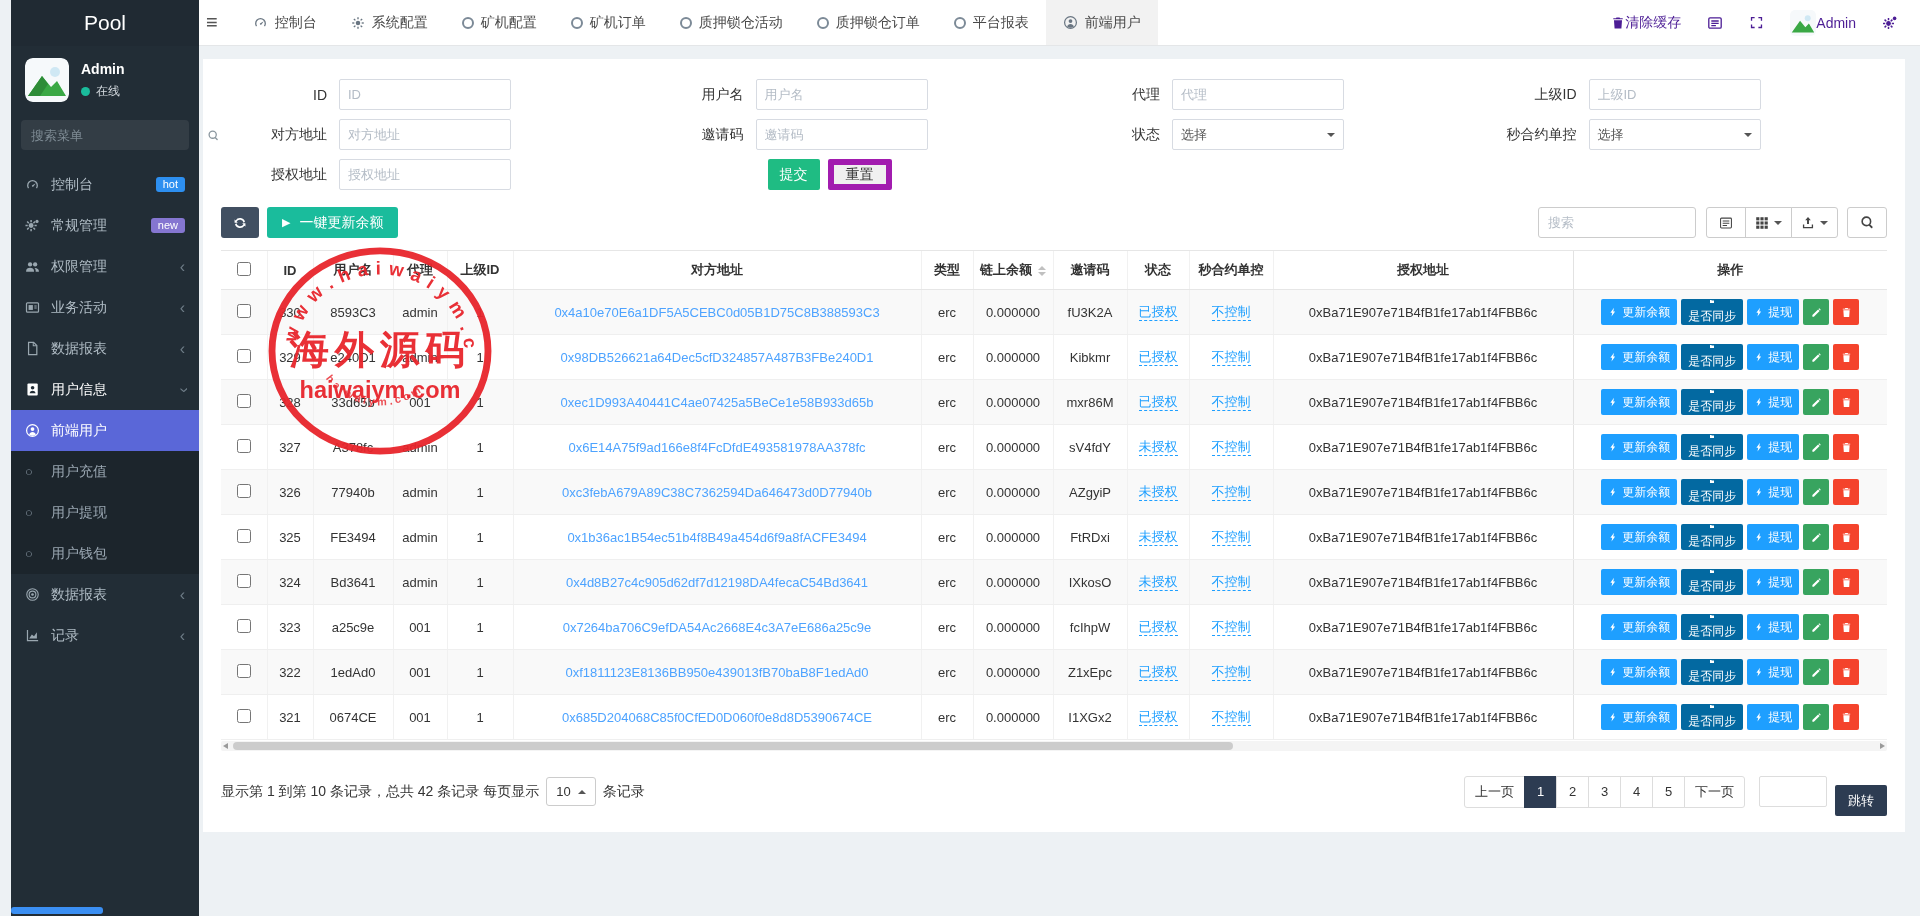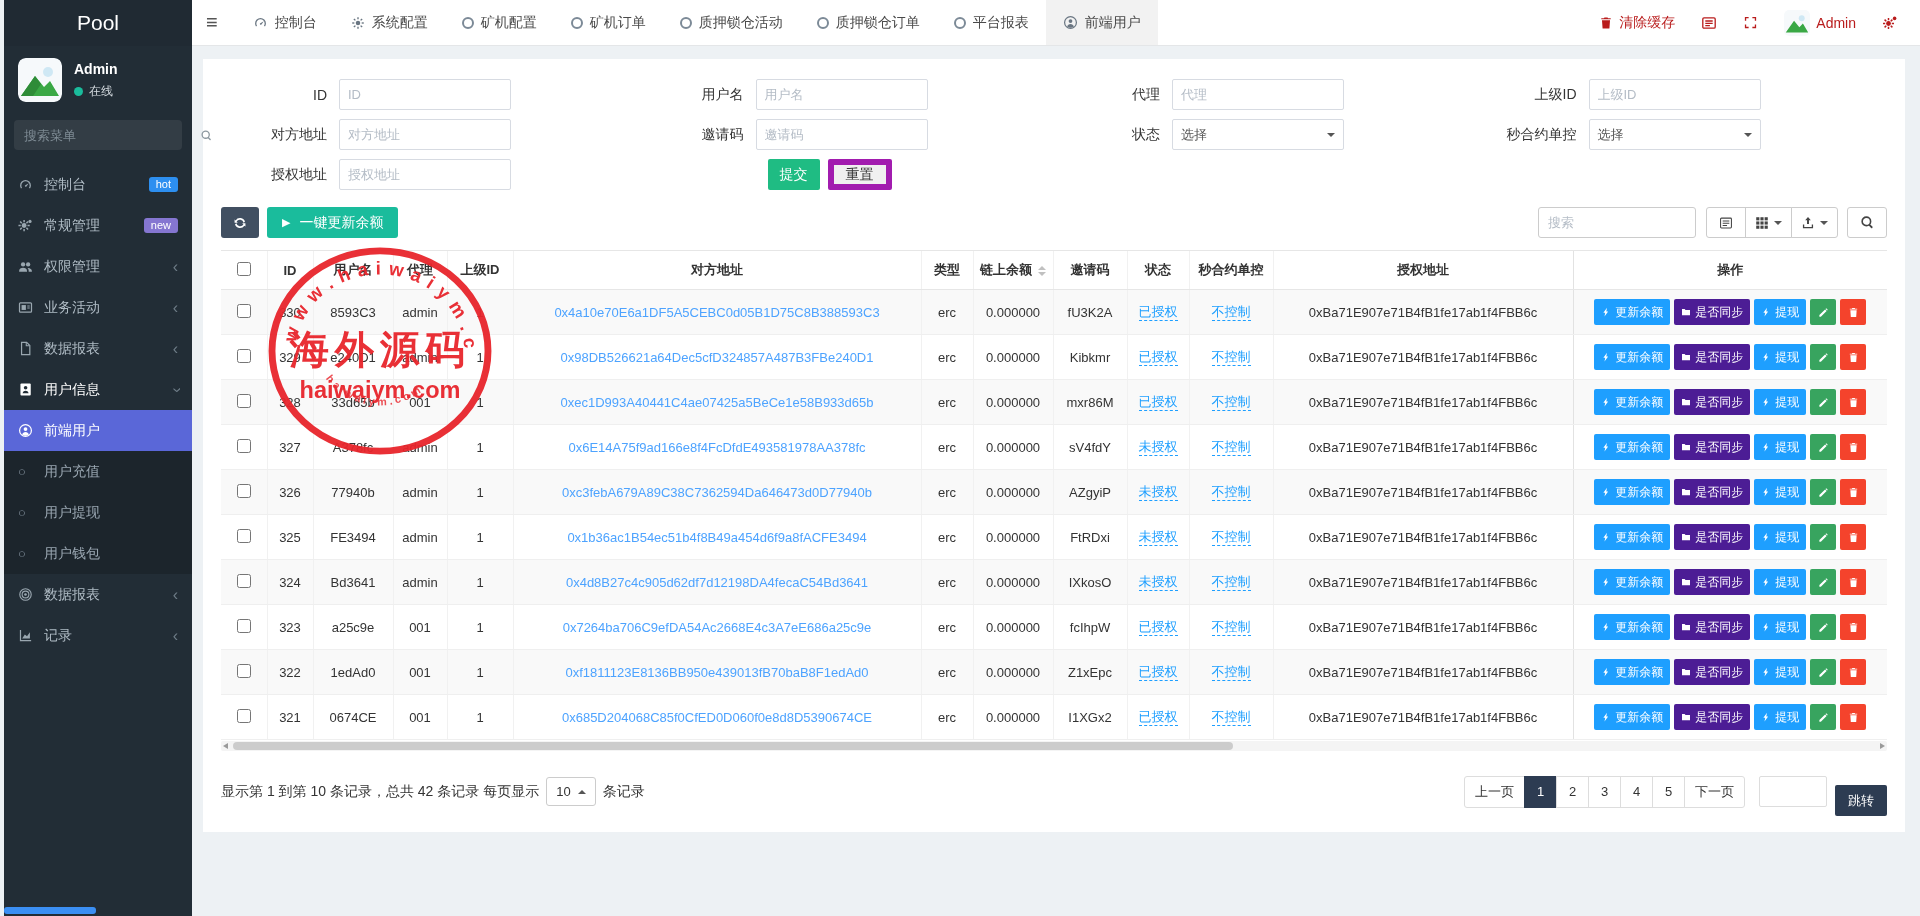--- a/index.html
+++ b/index.html
@@ -1,21 +1,21 @@
 <!DOCTYPE html>
 <html><head>
 <meta charset="utf-8">
 <style>
   * { margin:0; padding:0; box-sizing:border-box; }
   html,body { width:1920px; height:916px; overflow:hidden;
     font-family:"Liberation Sans","DejaVu Sans",sans-serif; background:#edf1f4; color:#333; }
   svg { display:block; }
 
   
-  .sidebar { position:absolute; left:4px; top:0; width:188px; height:916px; background:#222d36; z-index:20; }
+  .sidebar { position:absolute; left:11px; top:0; width:188px; height:916px; background:#222d36; z-index:20; }
   .brand { height:46px; line-height:46px; text-align:center; color:#fff; font-size:21px; background:#202a33; }
   .user-panel { display:flex; align-items:center; gap:12px; padding:12px 14px 10px; }
   .avatar { width:44px; height:44px; border-radius:8px; overflow:hidden; flex:0 0 auto; }
   .user-name { color:#fff; font-size:14px; font-weight:bold; margin-bottom:6px; }
   .user-status { font-size:12px; color:#d7dde2; display:flex; align-items:center; gap:6px; }
   .dot { width:9px; height:9px; border-radius:50%; background:#1abc9c; }
   .menu-search { margin:8px 10px 14px; background:rgba(255,255,255,.08); border-radius:4px;
     display:flex; align-items:center; padding:0 10px; height:30px; }
   .menu-search input { flex:1; background:transparent; border:none; outline:none; color:#86efac; font-size:13px; }
   .menu-search input::placeholder { color:#7e8b94; }
@@ -40,21 +40,21 @@
   
   .navbar { position:absolute; left:188px; top:0; right:0; height:46px; background:#fff;
     border-bottom:1px solid #e4e6e8; display:flex; align-items:center; z-index:10; }
   .hamburger { padding:0 18px; font-size:20px; color:#555; cursor:pointer; }
   .nav-tabs { display:flex; height:100%; }
   .nav-tab { display:flex; align-items:center; gap:7px; padding:0 17px; font-size:14px; color:#4a4a4a; cursor:pointer; }
   .nav-tab .tico { color:#6a7682; }
   .nav-tab.active { background:#f2f2f2; }
   .ring { width:12px; height:12px; border:2px solid #7c8a97; border-radius:50%; display:inline-block; }
   .nav-right { margin-left:auto; display:flex; align-items:center; gap:26px; padding-right:22px; color:#555; font-size:14px; }
-  .nav-item { display:flex; align-items:center; gap:6px; cursor:pointer; color:#b91c1c; }
+  .nav-item { display:flex; align-items:center; cursor:pointer; color:#4c1d95; }
   .nav-avatar { width:26px; height:26px; border-radius:5px; overflow:hidden; }
 
   
   .content { position:absolute; left:188px; top:47px; right:0; bottom:0; padding:12px 15px; }
   .panel { background:#fff; padding:20px 18px 16px; position:relative; }
 
   
   .filter { display:grid; grid-template-columns:repeat(4,1fr); row-gap:9px; }
   .f-item { display:flex; align-items:center; height:31px; }
   .f-label { width:118px; text-align:right; padding-right:12px; font-size:14px; color:#333; flex:0 0 auto; }
@@ -101,21 +101,21 @@
   a.addr { color:#4da3ff; text-decoration:none; cursor:pointer; }
   a.dashed { color:#1E9FFF; text-decoration:none; border-bottom:1px dashed #1E9FFF; padding-bottom:1px; cursor:pointer; }
   .sort { display:inline-flex; flex-direction:column; gap:2px; margin-left:6px; vertical-align:middle; }
   .sort i { display:block; width:0; height:0; border-left:4px solid transparent; border-right:4px solid transparent; }
   .sort .up { border-bottom:4px solid #c0c0c0; } .sort .dn { border-top:4px solid #c0c0c0; }
   input[type=checkbox] { width:14px; height:14px; cursor:pointer; }
   .ops { display:flex; gap:4px; justify-content:center; align-items:center; }
   .btn-op { height:26px; border:none; border-radius:2px; color:#fff; font-size:12px;
     display:inline-flex; align-items:center; gap:4px; padding:0 7px; cursor:pointer; white-space:nowrap; }
   .op-update, .op-withdraw { background:#1E9FFF; }
-  .op-sync { background:#4c1d95; }
+  .op-sync { background:#0369a1;flex-direction:column; }
   .op-edit { background:#38a45f; width:26px; padding:0; justify-content:center; }
   .op-del { background:#f4432c; width:26px; padding:0; justify-content:center; }
 
   
   .hscroll { height:10px; background:#f4f4f4; margin-top:1px; position:relative; border-radius:2px; }
   .hthumb { position:absolute; left:12px; top:1px; bottom:1px; width:60%; background:#cccccc; border-radius:4px; cursor:pointer; }
   .harrow { position:absolute; top:2px; width:0; height:0; border-top:3.5px solid transparent; border-bottom:3.5px solid transparent; }
   .harrow.l { left:2px; border-right:5px solid #9a9a9a; }
   .harrow.r { right:2px; border-left:5px solid #9a9a9a; }
 

